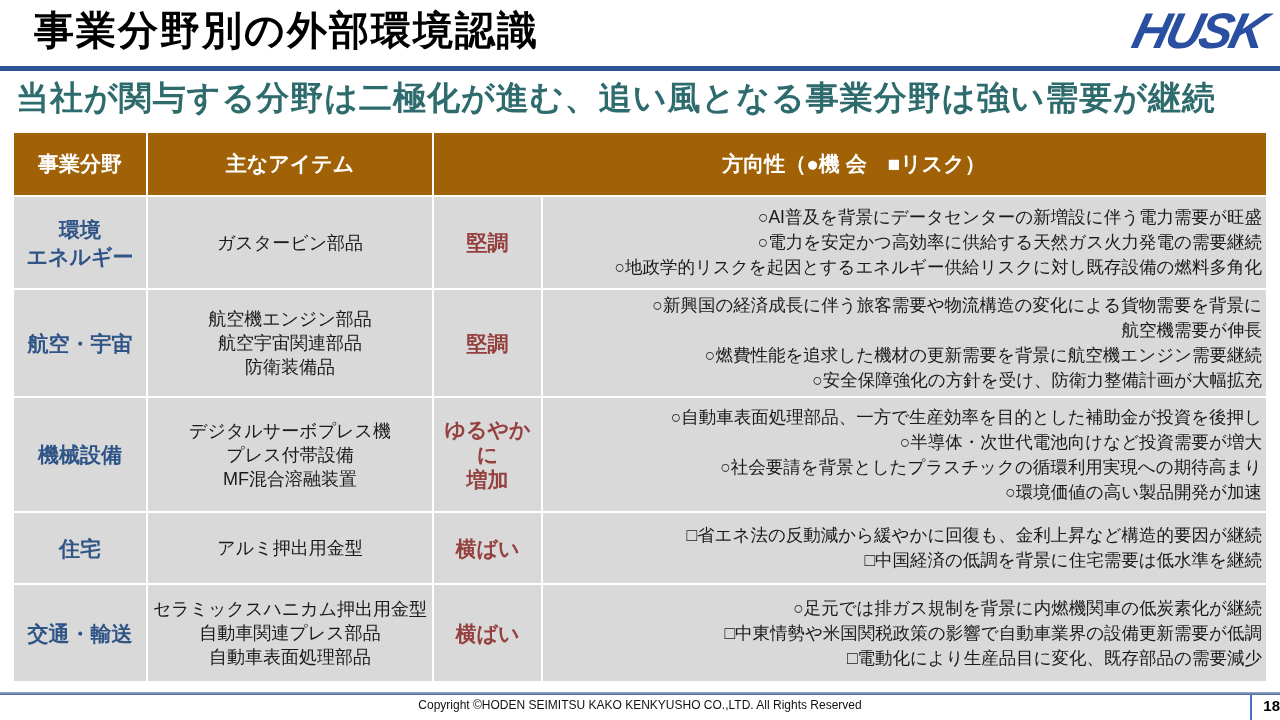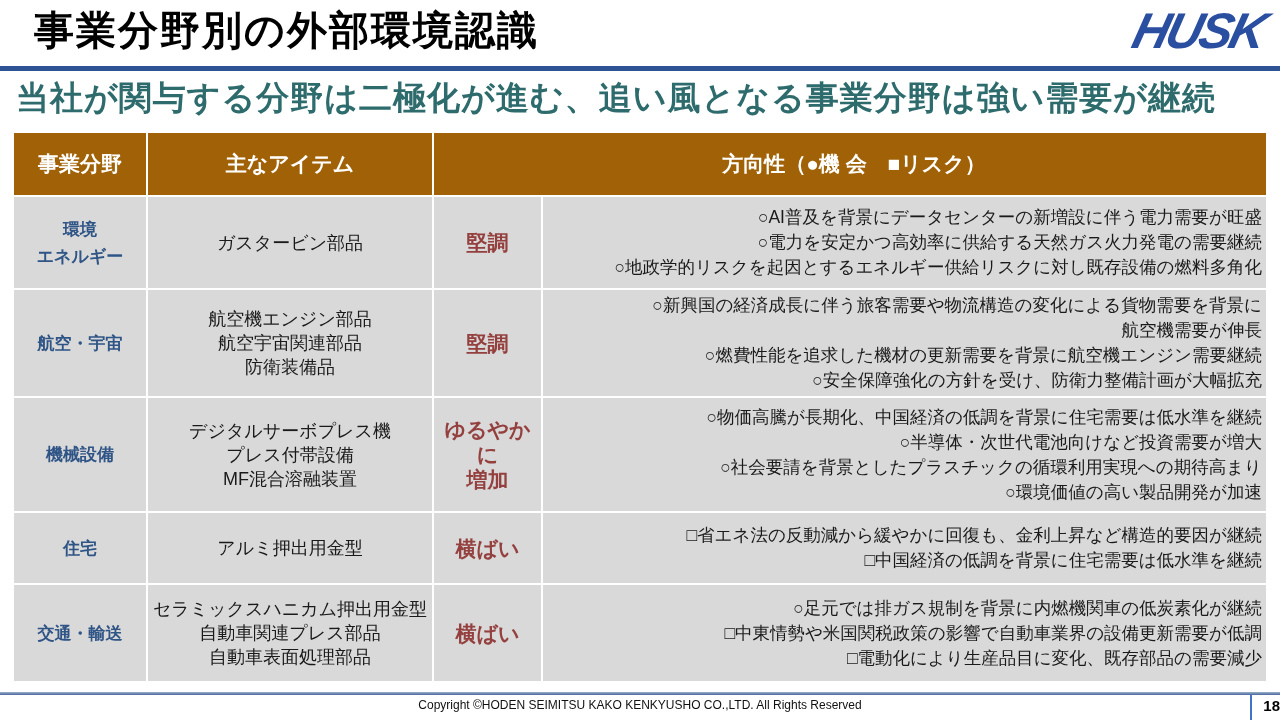--- a/index.html
+++ b/index.html
@@ -34,21 +34,21 @@
     position:absolute;left:14px;top:133px;
     display:grid;
     grid-template-columns:132px 284px 107px 723px;
     grid-template-rows:62px 91px 106px 113px 70px 96px;
     gap:2px;
   }
   .cell{display:flex;flex-direction:column;justify-content:center;align-items:center;}
   .th{background:#a16207;color:#fff;font-weight:bold;font-size:21px;white-space:nowrap;}
   .th-direction{grid-column:3/5;padding-left:8px;}
   .td{background:#D9D9D9;}
-  .field-cell{color:#2F5486;font-weight:bold;font-size:17px;line-height:27px;text-align:center;}
+  .field-cell{color:#2F5486;font-weight:bold;font-size:21px;line-height:27px;text-align:center;}
   .items-cell{font-size:18px;color:#1a1a1a;line-height:24px;text-align:center;}
   .trend-cell{color:#94403E;font-weight:bold;font-size:21px;line-height:25px;text-align:center;}
   .bullets-cell{align-items:flex-end;padding-left:6px;padding-right:4px;}
   .bullet-line{font-size:17.5px;color:#1a1a1a;line-height:25px;white-space:nowrap;}
   .footer-rule{
     position:absolute;left:0;top:692px;width:1280px;height:3px;
     background:linear-gradient(#9FB0C8,#46689F);
   }
   .copyright{
     position:absolute;left:0;top:698px;width:1280px;
@@ -117,21 +117,21 @@
   <div class="cell td items-cell">
     <div>デジタルサーボプレス機</div>
     <div>プレス付帯設備</div>
     <div>MF混合溶融装置</div>
   </div>
   <div class="cell td trend-cell">
     <div>ゆるやかに</div>
     <div>増加</div>
   </div>
   <div class="cell td bullets-cell">
-    <div class="bullet-line">○物価高騰が長期化、中国経済の低調を背景に住宅需要は低水準を継続</div>
+    <div class="bullet-line">○自動車表面処理部品、一方で生産効率を目的とした補助金が投資を後押し</div>
     <div class="bullet-line">○半導体・次世代電池向けなど投資需要が増大</div>
     <div class="bullet-line">○社会要請を背景としたプラスチックの循環利用実現への期待高まり</div>
     <div class="bullet-line">○環境価値の高い製品開発が加速</div>
   </div>
 
   <div class="cell td field-cell">
     <div>住宅</div>
   </div>
   <div class="cell td items-cell">
     <div>アルミ押出用金型</div>

